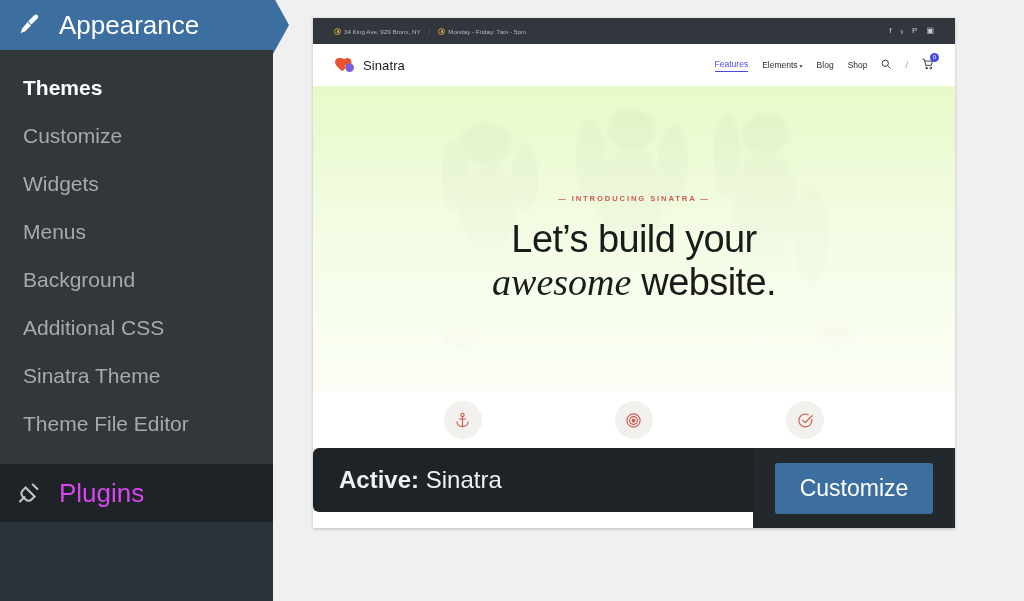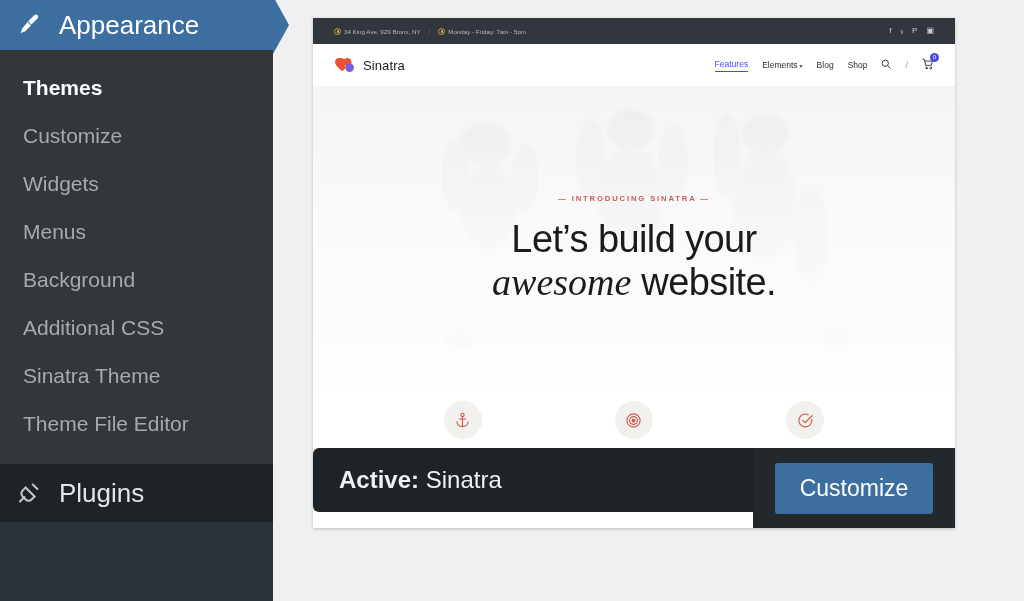--- a/index.html
+++ b/index.html
@@ -81,21 +81,21 @@
     background: #1d2327;
     display: flex; align-items: center;
     padding-left: 13px;
   }
   .menu-bottom .mb-icon {
     width: 32px; height: 32px;
     margin-right: 14px;
     display: flex; align-items: center; justify-content: center;
   }
   .menu-bottom .mb-label {
-    color: #e5e5e5; font-size: 26px;
+    color: #d946ef; font-size: 26px;
   }
 
   
   #theme-card {
     position: absolute;
     left: 313px; top: 18px;
     width: 642px; height: 510px;
     background: #fff;
     box-shadow: 0 1px 3px rgba(0,0,0,.22);
     overflow: hidden;
@@ -176,21 +176,21 @@
     position: absolute; right: -5px; top: -5px;
     width: 9px; height: 9px; border-radius: 50%;
     background: #4a4ae0; color: #fff;
     font-size: 5.5px; line-height: 9px; text-align: center;
   }
 
   
   .hero {
     position: relative;
     height: 306px;
-    background: #e5e5e5;
+    background: #bef264;
     overflow: hidden;
   }
   .hero-photo {
     position: absolute; inset: 0;
     opacity: .10;
     background:
       radial-gradient(ellipse 46px 68px at 175px 120px, #3c4146 0 55%, transparent 70%),
       radial-gradient(ellipse 20px 52px at 142px 90px, #4a5055 0 60%, transparent 75%),
       radial-gradient(ellipse 20px 50px at 212px 92px, #4a5055 0 60%, transparent 75%),
       radial-gradient(ellipse 38px 30px at 172px 58px, #23282c 0 60%, transparent 78%),

